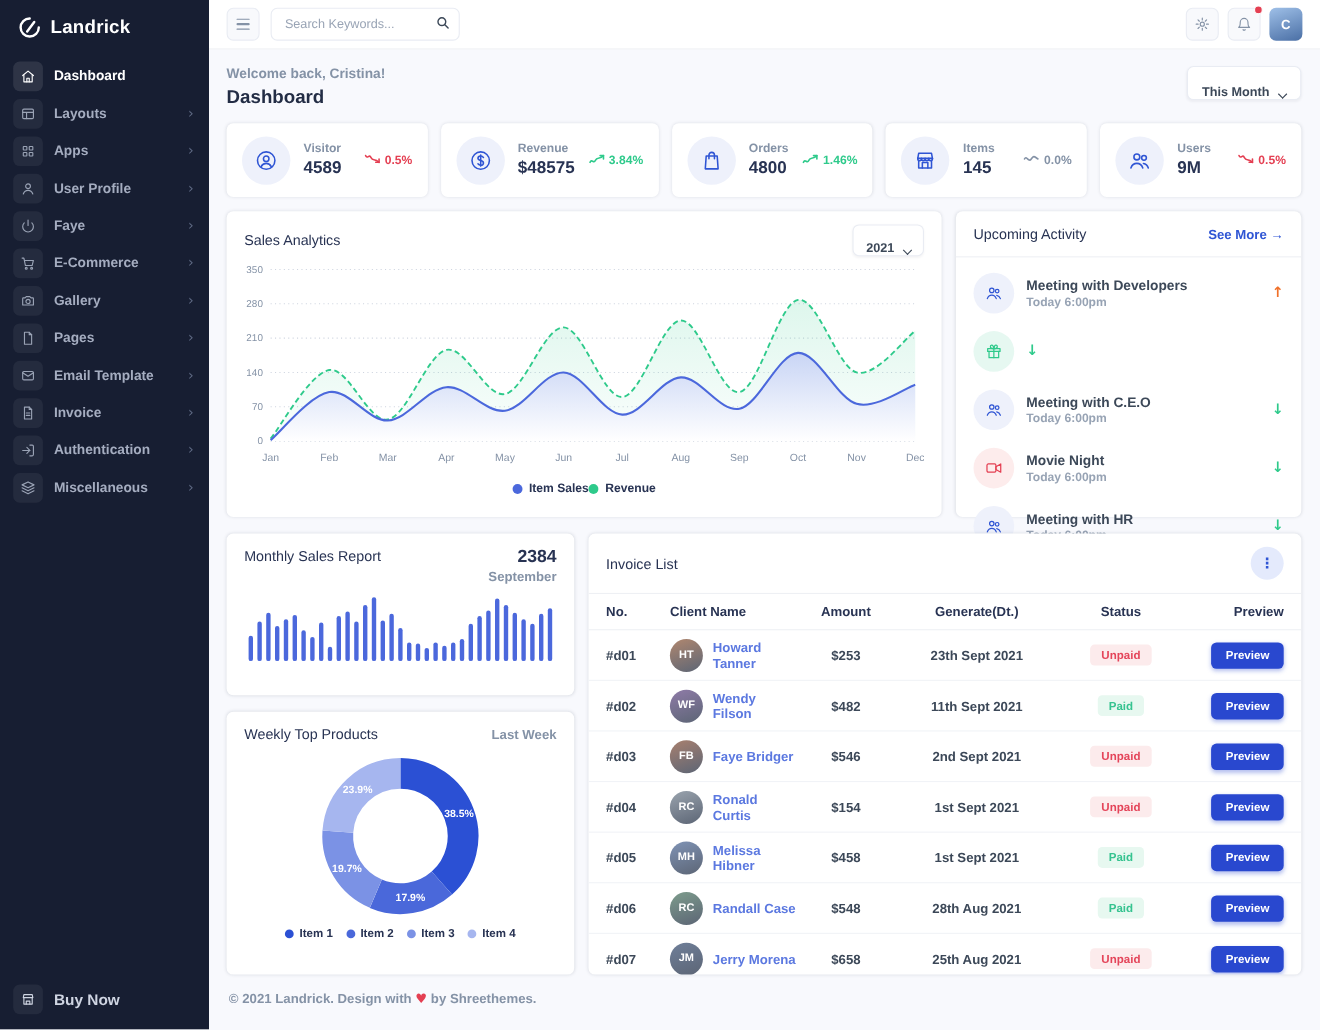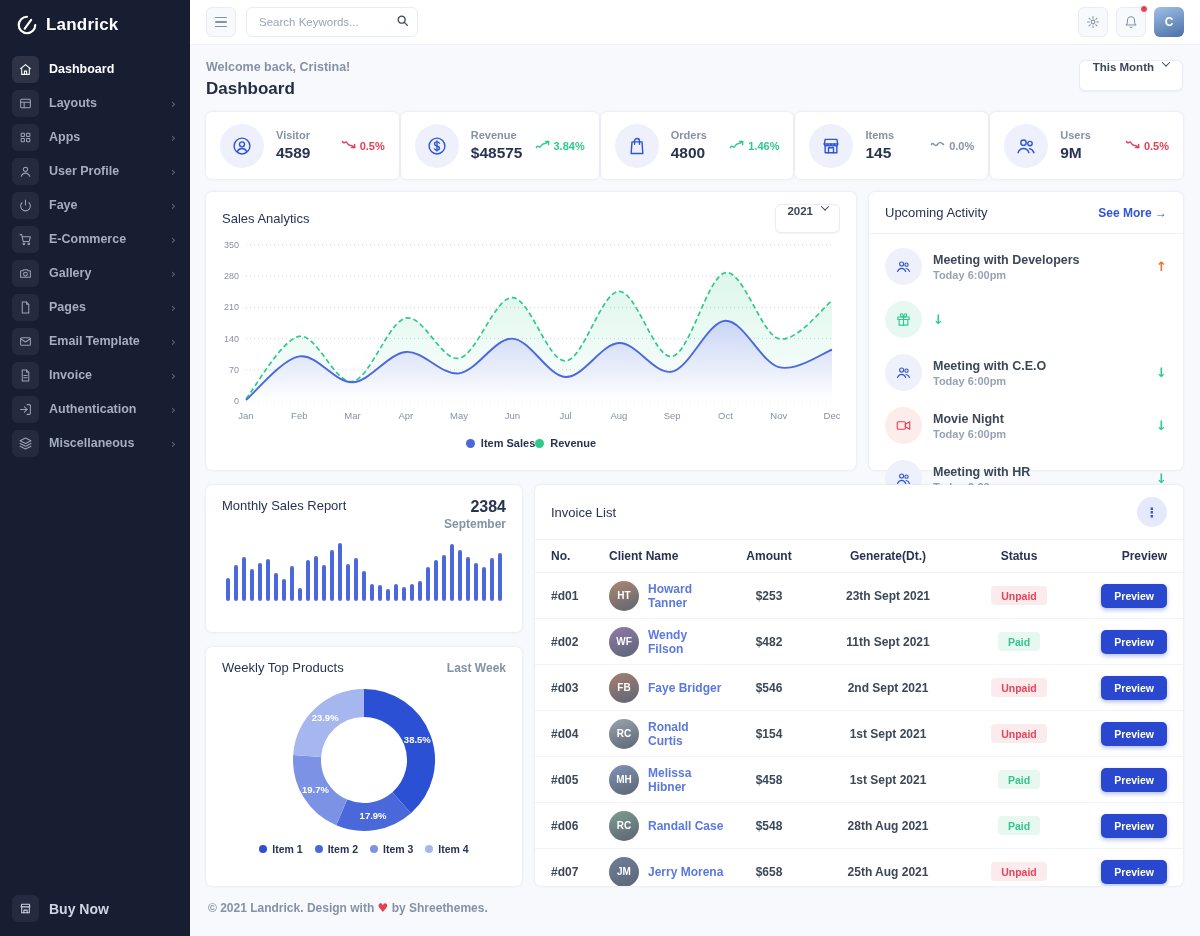--- a/index.html
+++ b/index.html
@@ -41,27 +41,27 @@
   .bell-dot { position:absolute; top:-3px; right:-3px; width:8px; height:8px; border-radius:50%; background:#e43f52; border:1.5px solid #fff; }
   .avatar-btn { width:30px; height:30px; border-radius:6px; background:linear-gradient(160deg,#9fc0e8,#4a6fa5);
             display:flex; align-items:center; justify-content:center; color:#fff; font-size:12px; font-weight:bold; cursor:pointer; }
 
   .content { flex:1; padding:15px 17px 0 16px; overflow:hidden; }
 
   .page-head { display:flex; align-items:flex-start; justify-content:space-between; margin-bottom:13px; }
   .welcome { font-size:12.5px; color:#8492a6; font-weight:600; margin-bottom:5px; }
   .page-title { font-size:17px; font-weight:bold; color:#232d45; }
   .select-btn { height:31px; background:#fff; border:1px solid #e9ecf3; border-radius:6px; padding:0 13px;
-            font-size:11.5px; font-weight:600; color:#3c4858; display:flex; align-items:flex-start; gap:9px; cursor:pointer;
+            font-size:11.5px; font-weight:600; color:#3c4858; display:flex; align-items:flex-end; gap:9px; cursor:pointer;
             box-shadow:0 1px 2px rgba(60,72,88,.06); }
   .chev { width:6px; height:6px; border-right:1.5px solid #3c4858; border-bottom:1.5px solid #3c4858;
           transform:rotate(45deg) translate(-1px,-1px); }
 
   
-  .stats { display:grid; grid-template-columns:repeat(5,1fr); gap:2px; margin-bottom:13px; }
+  .stats { display:grid; grid-template-columns:repeat(5,1fr); gap:12px; margin-bottom:13px; }
   .stat-card { background:#fff; border-radius:6px; box-shadow:0 0 3px rgba(60,72,88,.14); height:67px;
                display:flex; align-items:center; padding:0 14px; gap:12px; }
   .stat-ico { width:44px; height:44px; min-width:44px; border-radius:50%; background:#eef1fb; color:#2f55d4;
               display:flex; align-items:center; justify-content:center; }
   .stat-mid { flex:1; }
   .stat-label { font-size:11px; color:#8492a6; font-weight:600; margin-bottom:3px; }
   .stat-value { font-size:15.5px; font-weight:bold; color:#283353; }
   .stat-trend { font-size:11px; font-weight:bold; display:flex; align-items:center; gap:4px; white-space:nowrap; }
   .t-red { color:#e43f52; } .t-green { color:#2eca8b; } .t-muted { color:#8492a6; }
 

